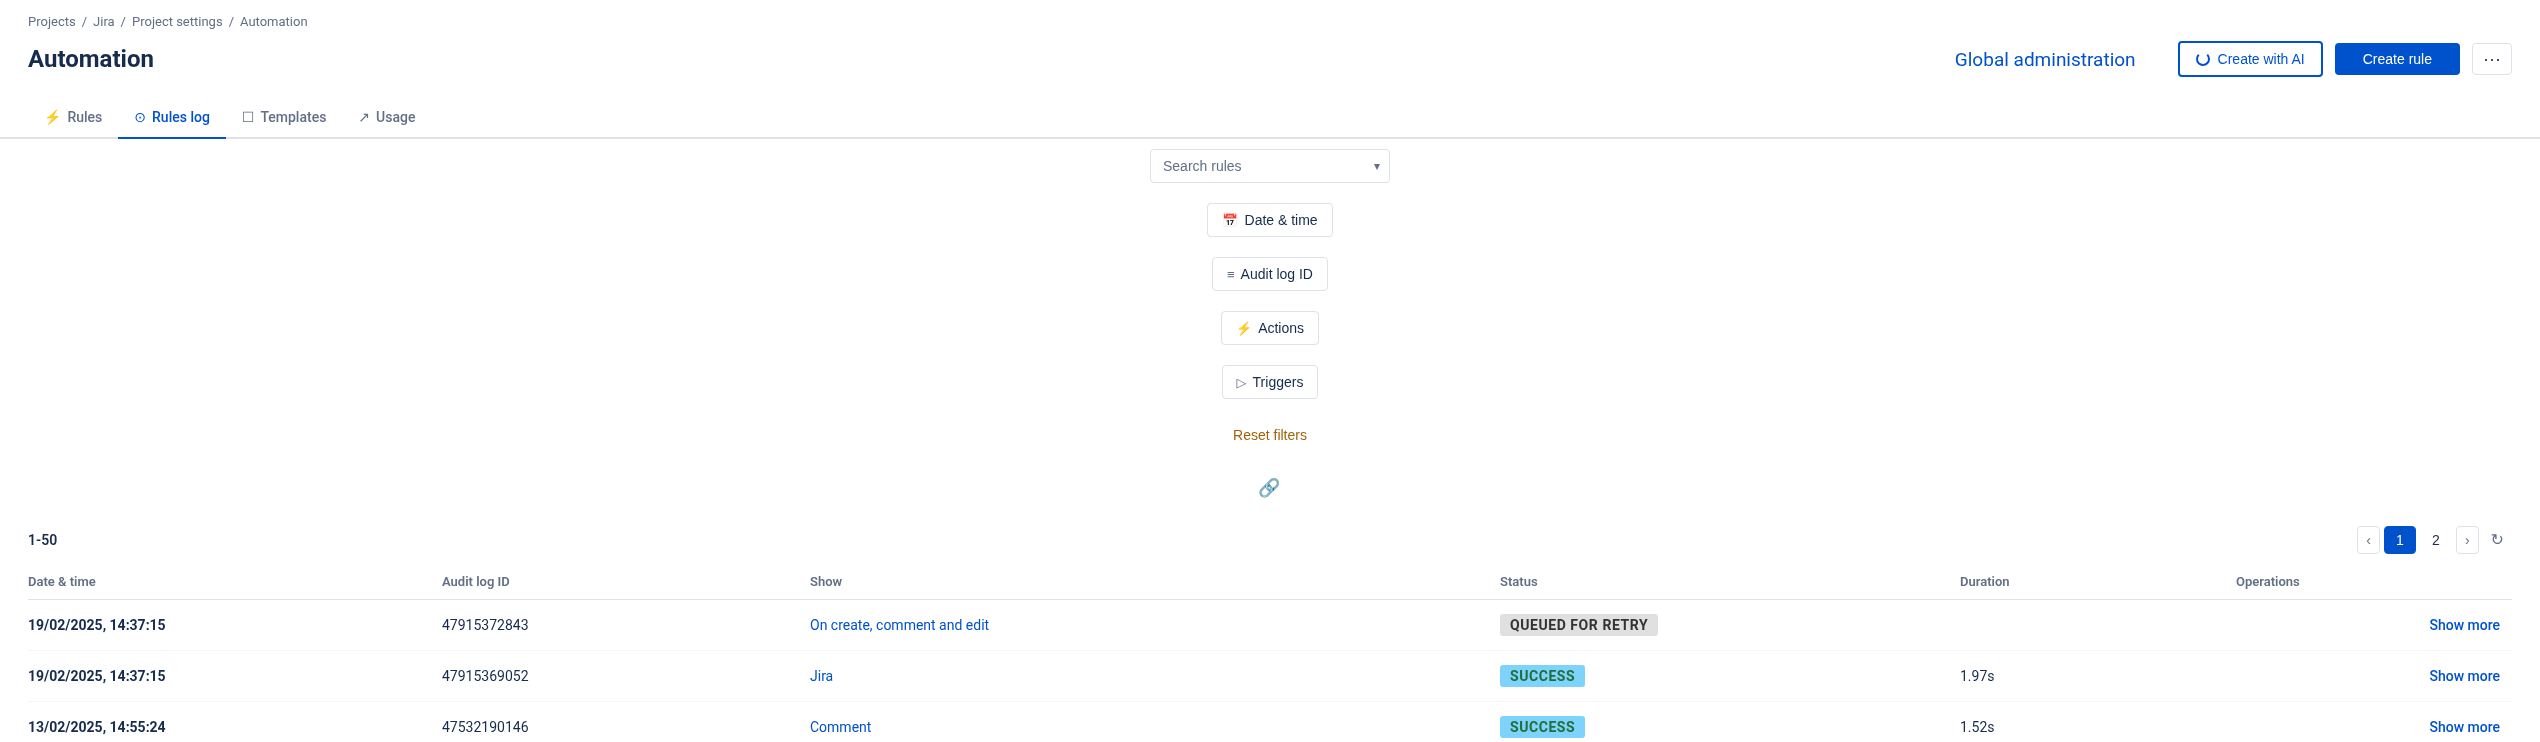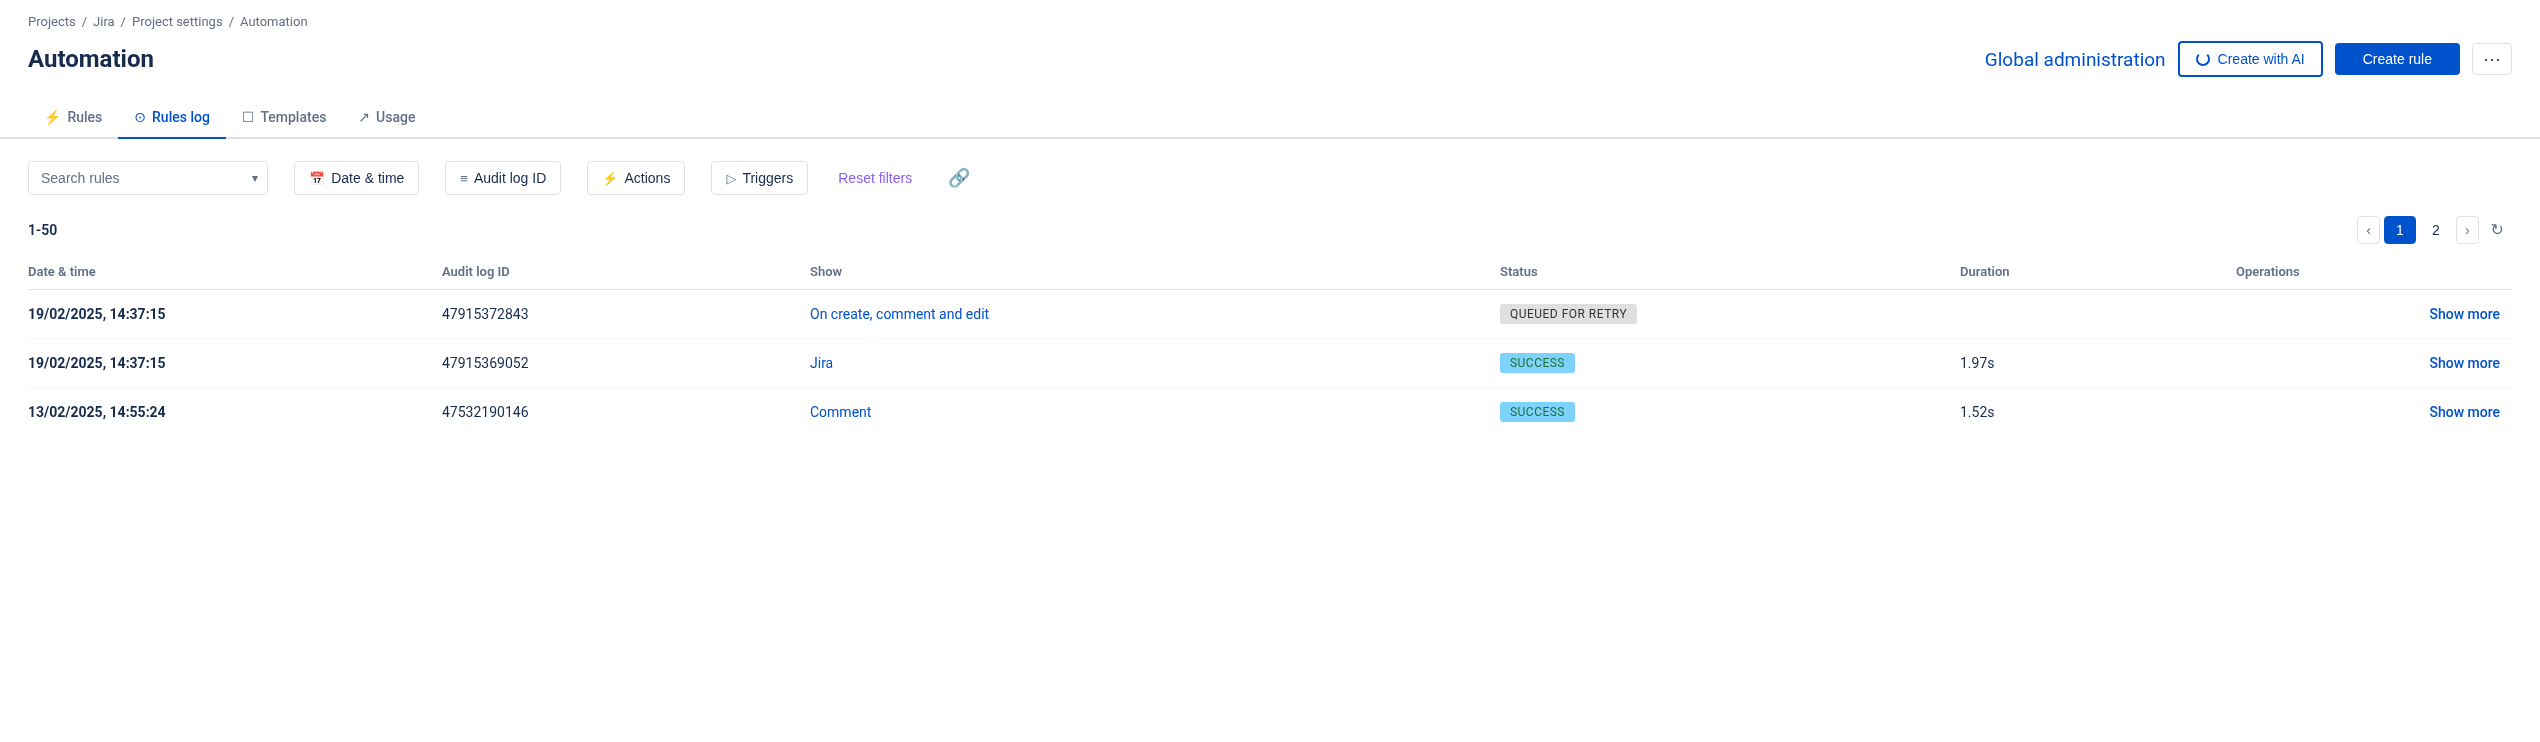--- a/index.html
+++ b/index.html
@@ -53,20 +53,21 @@
       align-items: center;
       gap: 8px;
       border: 2px solid #0052cc;
       background: #fff;
       color: #0052cc;
       padding: 8px 16px;
       border-radius: 4px;
       cursor: pointer;
       font-size: 14px;
       font-weight: 500;
+      margin-left: 30px;
     }
     .btn-create-rule {
       display: flex;
       align-items: center;
       background: #0052cc;
       color: #fff;
       border: none;
       padding: 8px 28px;
       border-radius: 4px;
       cursor: pointer;
@@ -110,23 +111,24 @@
       border-bottom: 2px solid #0052cc;
     }
     .tab-icon {
       font-size: 14px;
     }
 
     
     .filter-bar {
       display: flex;
       align-items: center;
-      gap: 26px;
-      padding: 22px 28px 12px;
+      gap: 20px;
+      padding: 10px 28px 12px;
       flex-wrap: wrap;
+      flex-direction: column;
     }
     .search-select-wrapper {
       position: relative;
       display: flex;
       align-items: center;
     }
     .search-select {
       appearance: none;
       border: 1px solid #dfe1e6;
       border-radius: 4px;
@@ -157,21 +159,21 @@
       color: #172b4d;
       font-weight: 400;
     }
     .filter-btn-icon {
       font-size: 13px;
       color: #626f86;
     }
     .reset-filters-btn {
       border: none;
       background: none;
-      color: #8b5cf6;
+      color: #a16207;
       font-size: 14px;
       cursor: pointer;
       padding: 8px 4px;
       text-align: right;
     }
     .link-icon-btn {
       border: none;
       background: none;
       cursor: pointer;
       font-size: 18px;
@@ -259,22 +261,22 @@
 
     .rule-link {
       color: #0052cc;
       text-decoration: none;
     }
 
     .status-badge {
       display: inline-block;
       padding: 3px 10px;
       border-radius: 3px;
-      font-size: 12px;
-      font-weight: 400;
+      font-size: 14px;
+      font-weight: 700;
       letter-spacing: 0.04em;
       text-transform: uppercase;
     }
     .status-queued {
       background: #e0e0e0;
       color: #333;
     }
     .status-success {
       background: #7dd3fc;
       color: #216e39;

